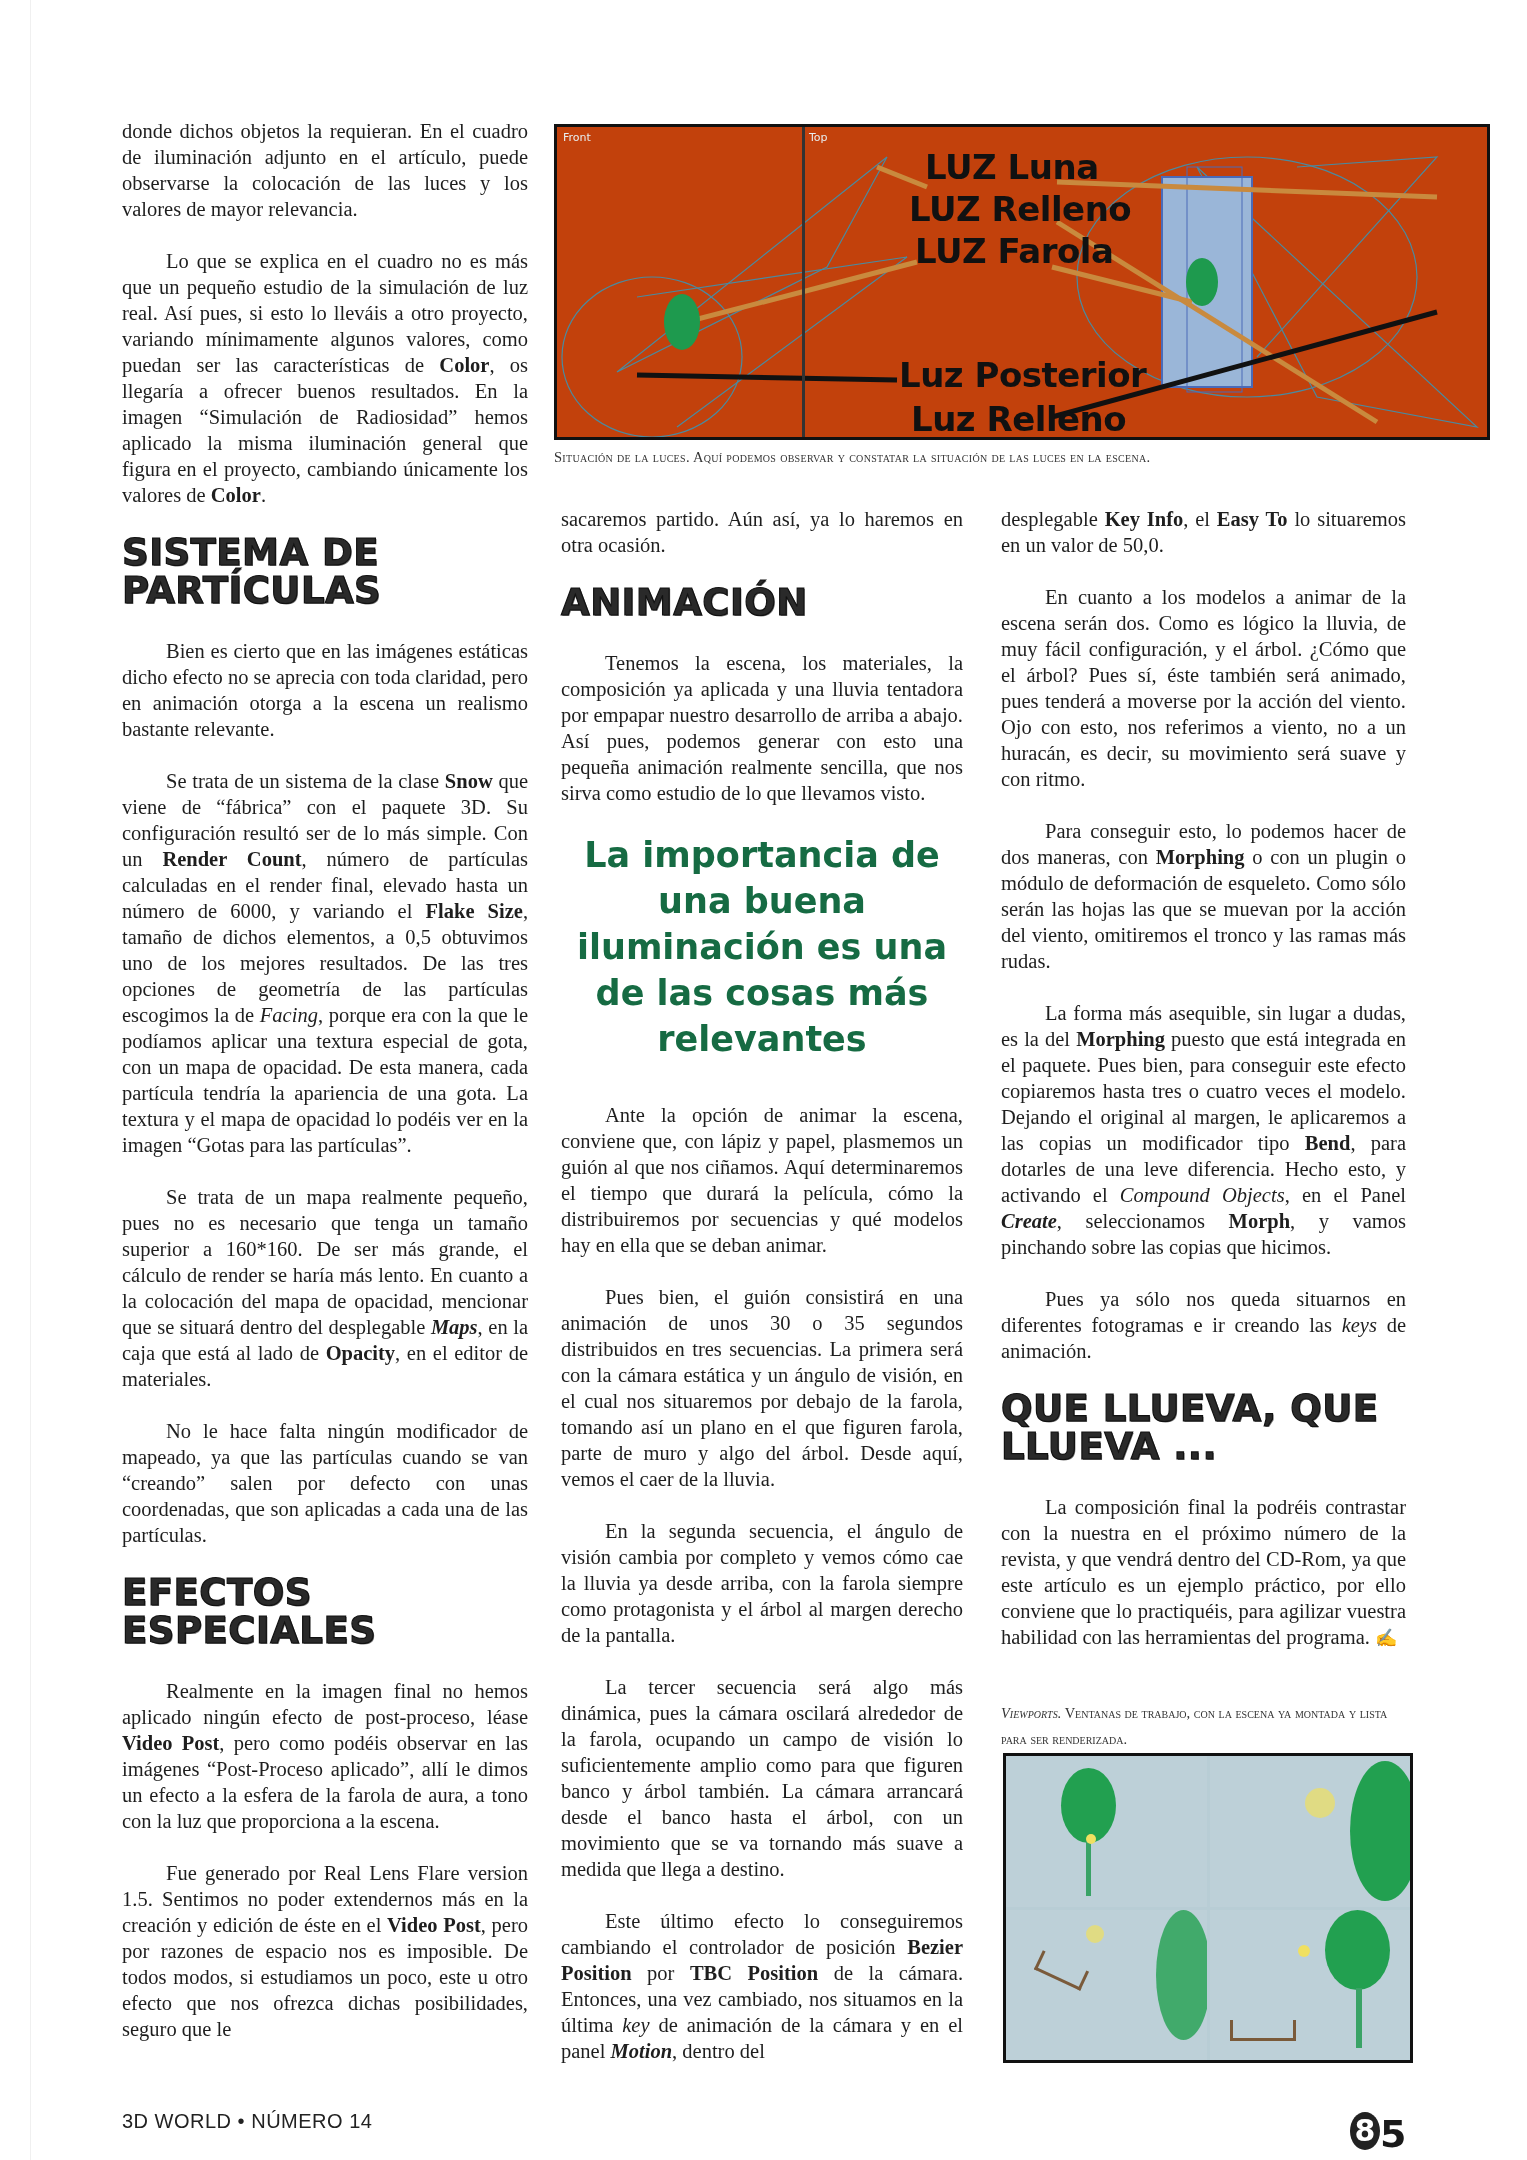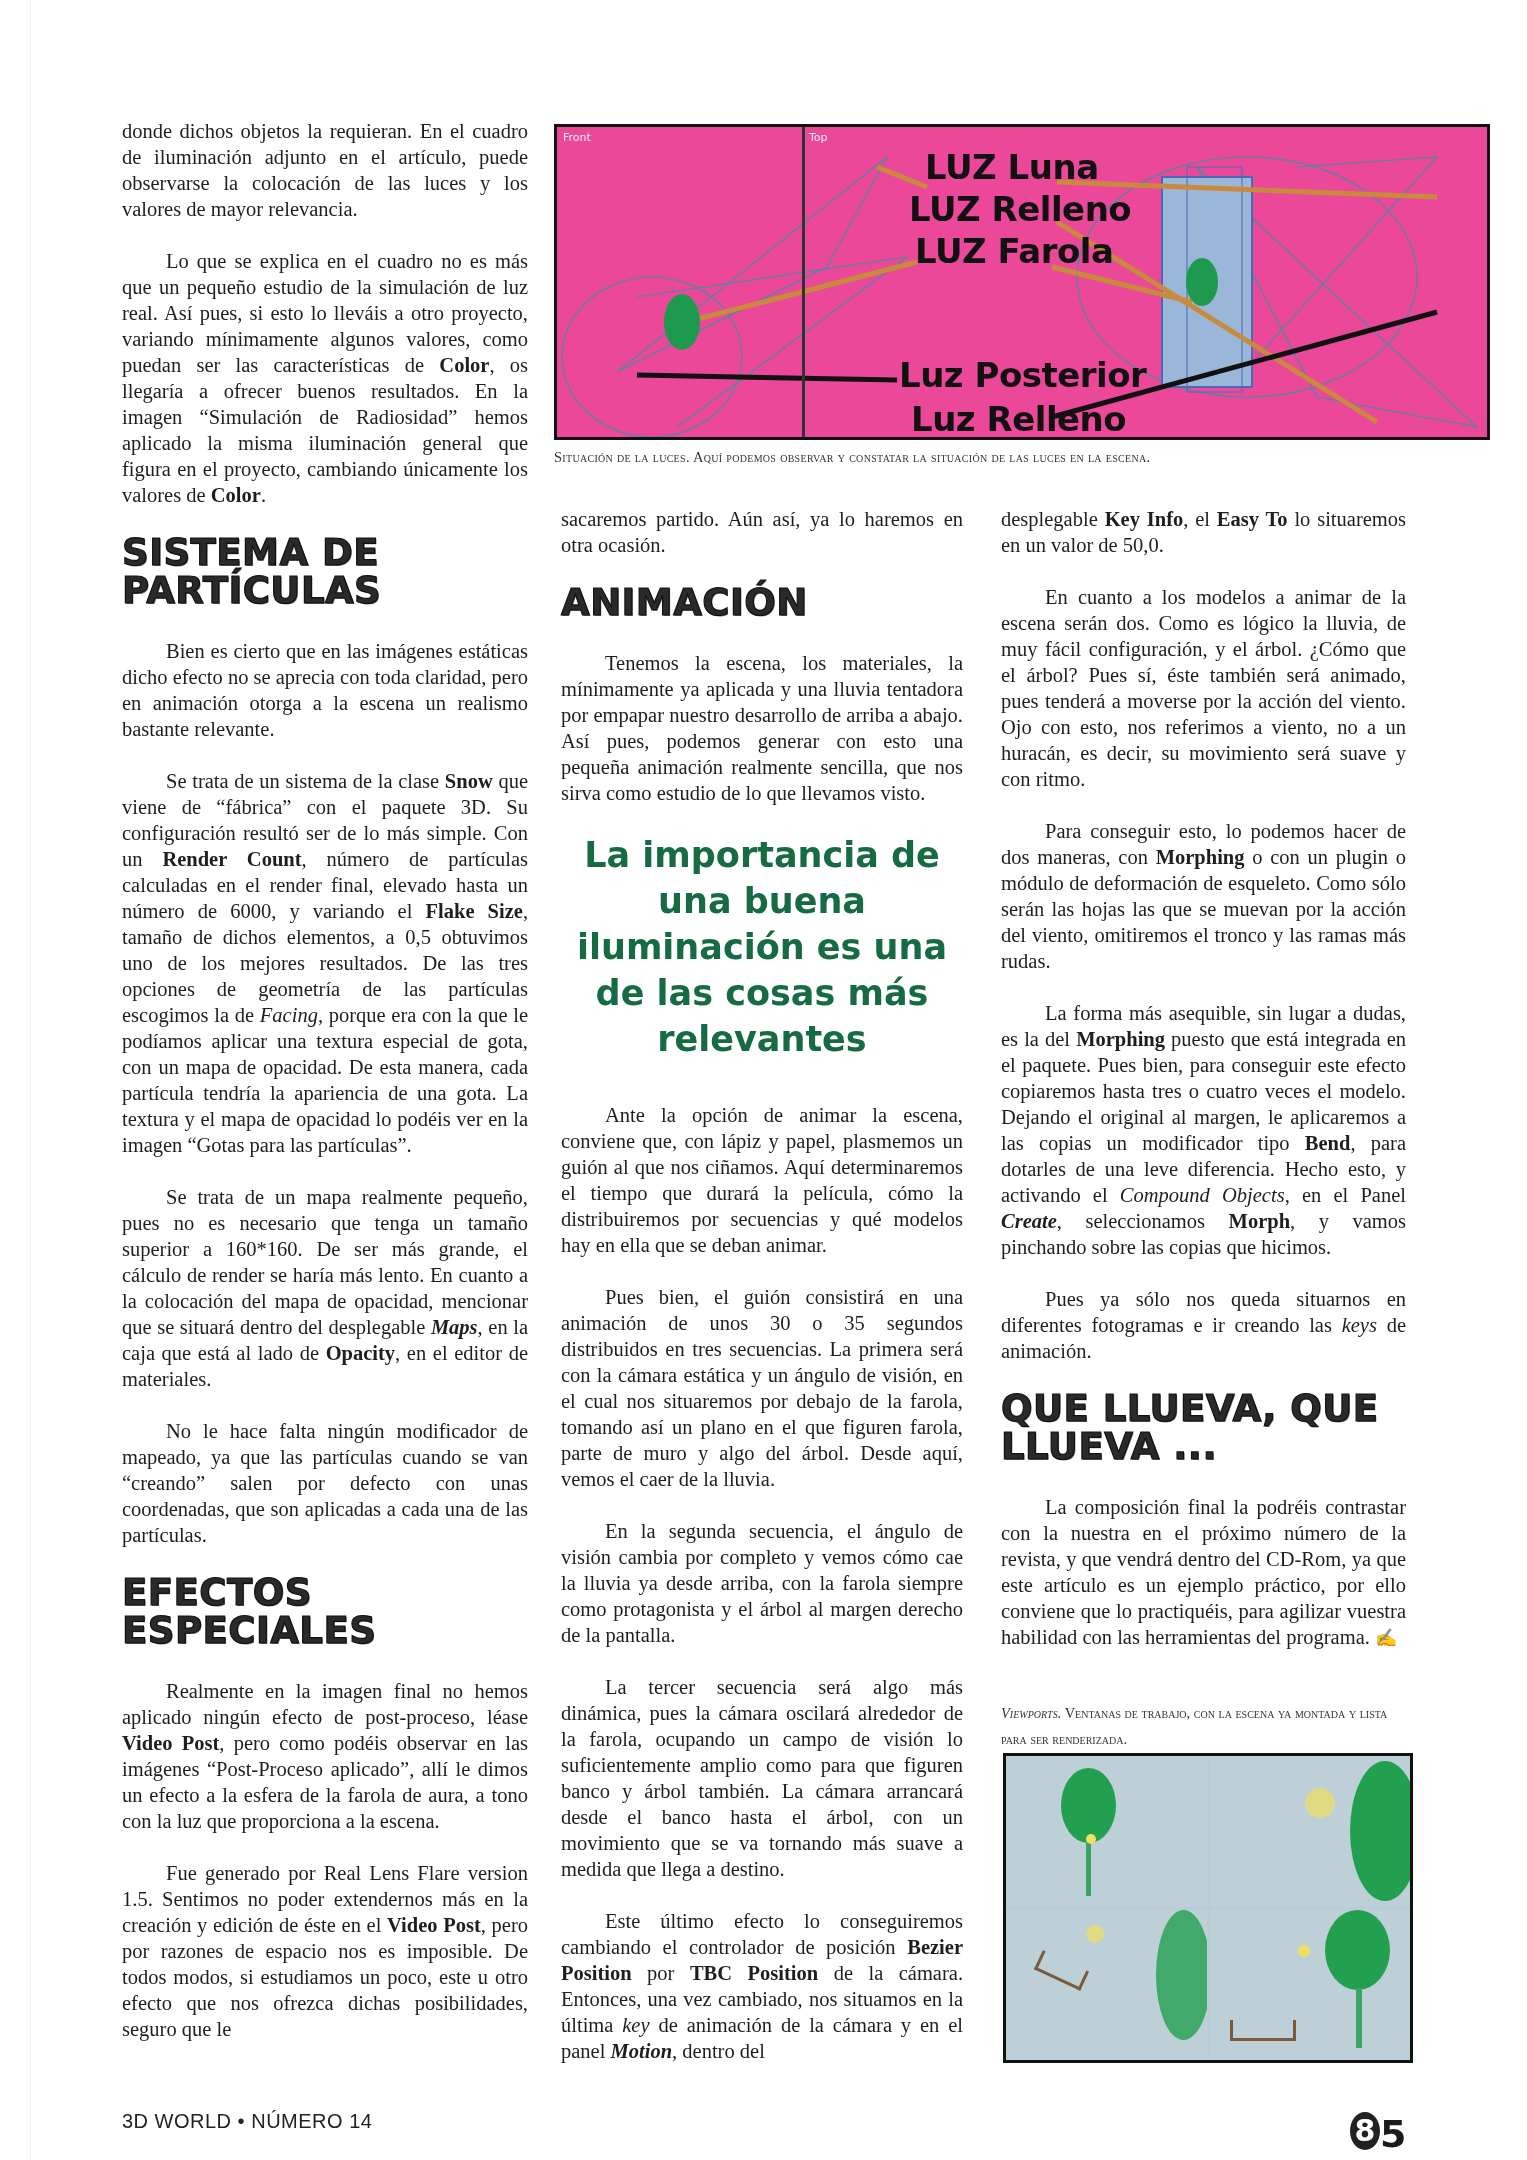--- a/index.html
+++ b/index.html
@@ -18,21 +18,21 @@
     color: #2a2a2a; letter-spacing: 0.5px; margin: 6px 0 28px 0; text-align: left;
     -webkit-text-stroke: 1.2px #111; text-shadow: 1px 1px 0 #777;
   }
   .pull {
     font-family: "DejaVu Sans", sans-serif; font-weight: bold; font-size: 35px; line-height: 46px;
     color: #166b43; text-align: center; margin: 10px 0 40px 0;
   }
   b { font-weight: bold; }
   i { font-style: italic; text-align: center; }
   
-  #fig-top { position: absolute; left: 554px; top: 124px; width: 930px; height: 310px; border: 3px solid #111; background: #ec4899; overflow: hidden; }
+  #fig-top { position: absolute; left: 554px; top: 124px; width: 930px; height: 310px; border: 3px solid #111; background: #c2410c; overflow: hidden; }
   #fig-top .divider { position: absolute; left: 245px; top: 0; width: 3px; height: 100%; background: #333; }
   #fig-top .vp-label { position: absolute; top: 4px; font-family: "DejaVu Sans", sans-serif; font-size: 11px; color: #e8eef0; }
   .lbl { position: absolute; font-family: "DejaVu Sans", sans-serif; font-weight: bold; font-size: 34px; color: #111; letter-spacing: -0.5px; }
   #fig-top-caption { position: absolute; left: 554px; top: 444px; width: 930px; font-size: 14.5px; line-height: 26px; font-variant: small-caps; color: #333; letter-spacing: 0.3px; }
   
   #fig-bottom-caption { position: absolute; left: 1001px; top: 1700px; width: 410px; font-size: 14.5px; line-height: 26px; font-variant: small-caps; color: #333; }
   #fig-bottom { position: absolute; left: 1003px; top: 1753px; width: 404px; height: 304px; border: 3px solid #111; background: #b8cdd5; display: grid; grid-template-columns: 1fr 1fr; grid-template-rows: 1fr 1fr; gap: 3px; }
   #fig-bottom > div { background: #bdd0d8; position: relative; overflow: hidden; }
   .tree { position: absolute; background: #22a050; border-radius: 50%; }
   .trunk { position: absolute; background: #3aa366; }
@@ -101,21 +101,21 @@
   <div class="lbl" style="left:352px;top:62px">LUZ Relleno</div>
   <div class="lbl" style="left:358px;top:104px">LUZ Farola</div>
   <div class="lbl" style="left:342px;top:228px">Luz Posterior</div>
   <div class="lbl" style="left:354px;top:272px">Luz Relleno</div>
 </div>
 <div id="fig-top-caption">Situación de la luces. Aquí podemos observar y constatar la situación de las luces en la escena.</div>
 
 <div id="col2" class="col">
   <p class="noindent">sacaremos partido. Aún así, ya lo haremos en otra ocasión.</p>
   <div class="head">ANIMACIÓN</div>
-  <p>Tenemos la escena, los materiales, la mínimamente ya aplicada y una lluvia tentadora por empapar nuestro desarrollo de arriba a abajo. Así pues, podemos generar con esto una pequeña animación realmente sencilla, que nos sirva como estudio de lo que llevamos visto.</p>
+  <p>Tenemos la escena, los materiales, la composición ya aplicada y una lluvia tentadora por empapar nuestro desarrollo de arriba a abajo. Así pues, podemos generar con esto una pequeña animación realmente sencilla, que nos sirva como estudio de lo que llevamos visto.</p>
   <div class="pull">La importancia de una buena iluminación es una de las cosas más relevantes</div>
   <p>Ante la opción de animar la escena, conviene que, con lápiz y papel, plasmemos un guión al que nos ciñamos. Aquí determinaremos el tiempo que durará la película, cómo la distribuiremos por secuencias y qué modelos hay en ella que se deban animar.</p>
   <p>Pues bien, el guión consistirá en una animación de unos 30 o 35 segundos distribuidos en tres secuencias. La primera será con la cámara estática y un ángulo de visión, en el cual nos situaremos por debajo de la farola, tomando así un plano en el que figuren farola, parte de muro y algo del árbol. Desde aquí, vemos el caer de la lluvia.</p>
   <p>En la segunda secuencia, el ángulo de visión cambia por completo y vemos cómo cae la lluvia ya desde arriba, con la farola siempre como protagonista y el árbol al margen derecho de la pantalla.</p>
   <p>La tercer secuencia será algo más dinámica, pues la cámara oscilará alrededor de la farola, ocupando un campo de visión lo suficientemente amplio como para que figuren banco y árbol también. La cámara arrancará desde el banco hasta el árbol, con un movimiento que se va tornando más suave a medida que llega a destino.</p>
   <p><span>Este último efecto lo conseguiremos cambiando el controlador de posición </span><b>Bezier Position</b><span> por </span><b>TBC Position</b><span> de la cámara. Entonces, una vez cambiado, nos situamos en la última </span><i>key</i><span> de animación de la cámara y en el panel </span><b><i>Motion</i></b><span>, dentro del</span></p>
 </div>
 
 <div id="col3" class="col">
   <p class="noindent"><span>desplegable </span><b>Key Info</b><span>, el </span><b>Easy To</b><span> lo situaremos en un valor de 50,0.</span></p>

